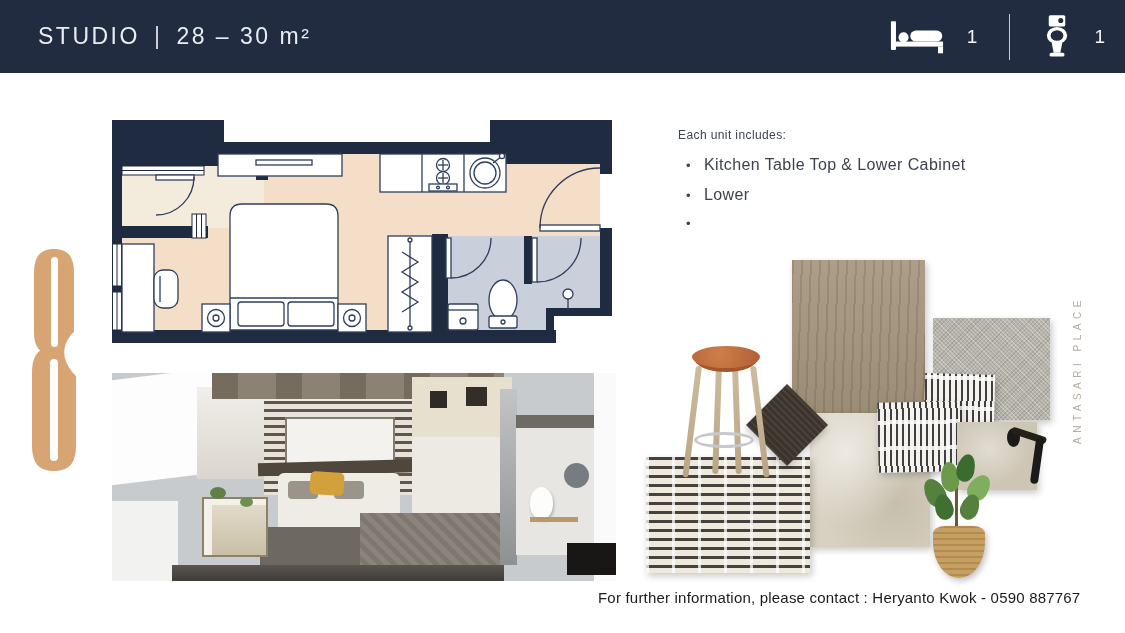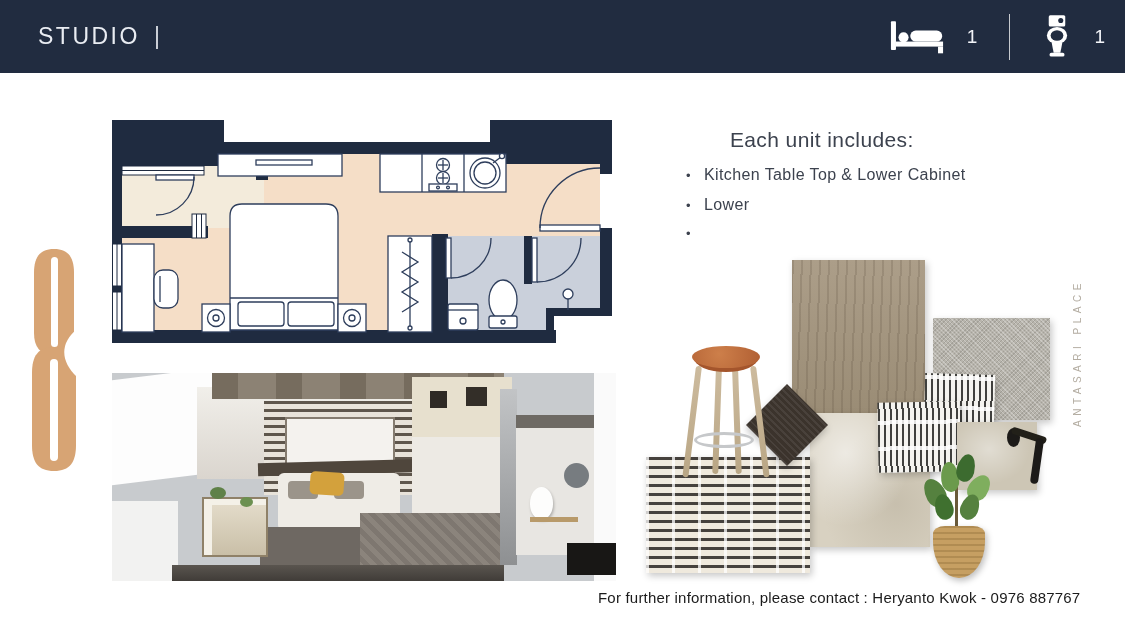--- a/index.html
+++ b/index.html
@@ -2,21 +2,21 @@
 <html style="--header-bg: #212C40; --header-text: #E9ECF2; --wall: #1F2B40; --floor: #F5DEC7; --foyer: #F3EBDB; --wet: #CAD0DB; --logo: #D7A474; --watermark: #B3ACA1; --text: #3C424E; --contact: #1B1B1B;"><head>
 <meta charset="utf-8">
 <style>
   :root{
     --header-bg:#212C40; --header-text:#E9ECF2; --wall:#1F2B40; --floor:#F5DEC7;
     --foyer:#F3EBDB; --wet:#CAD0DB; --logo:#D7A474; --watermark:#B3ACA1;
     --text:#3C424E; --contact:#1B1B1B;
   }
   *{margin:0;padding:0;box-sizing:border-box;}
   body{background:#888;font-family:"Liberation Sans",sans-serif;}
-  .slide{position:relative;width:1125px;height:633px;background:#fff;overflow:hidden;margin:0 auto;text-align:center;}
+  .slide{position:relative;width:1125px;height:633px;background:#fff;overflow:hidden;margin:0 auto;}
 
   
   .topbar{position:absolute;left:0;top:0;width:1125px;height:73px;background:var(--header-bg);}
   .title{position:absolute;left:38px;top:0;height:73px;display:flex;align-items:center;gap:14px;
          color:var(--header-text);font-size:23px;letter-spacing:2.5px;font-weight:400;}
   .title .sep{font-weight:300;opacity:.9;}
   .stats{position:absolute;right:20px;top:0;height:73px;display:flex;align-items:center;gap:18px;color:#fff;}
   .stat{display:flex;align-items:center;gap:22px;}
   .stat-val{font-size:19px;color:#F2F4F8;}
   .vline{width:1px;height:46px;background:rgba(255,255,255,.75);margin:0 14px;}
@@ -31,21 +31,21 @@
   .plan .foyer{fill:var(--foyer);}
   .plan .wet{fill:var(--wet);}
   .plan .win rect{fill:#fff;stroke:var(--wall);stroke-width:1;}
   .plan .win line{stroke:var(--wall);stroke-width:1;}
   .plan .fx rect,.plan .fx circle,.plan .fx ellipse,.plan .fx path.s{fill:#fff;stroke:#2E3E5C;stroke-width:1.3;}
   .plan .fx line,.plan .fx polyline,.plan .fx path.o{fill:none;stroke:#2E3E5C;stroke-width:1.3;}
   .plan .dot{fill:#2E3E5C;stroke:none;}
 
   
   .includes{position:absolute;left:678px;top:128px;color:var(--text);}
-  .includes h2{font-size:21px;font-weight:400;letter-spacing:.4px;margin-bottom:14px;}
+  .includes h2{font-size:12px;font-weight:400;letter-spacing:.4px;margin-bottom:14px;}
   .inc-item{display:flex;align-items:baseline;gap:13px;margin:0 0 12px 8px;font-size:16px;letter-spacing:.4px;}
   .blt{font-size:13px;}
 
   
   .render{position:absolute;left:112px;top:373px;width:504px;height:208px;background:#C8CBCE;overflow:hidden;}
   .render div{position:absolute;}
   .rz-skyL{left:0;top:0;width:118px;height:105px;background:#FDFDFD;transform:skewY(-7deg);}
   .rz-skyL2{left:0;top:128px;width:66px;height:80px;background:#F2F2F1;}
   .rz-wallback{left:85px;top:14px;width:312px;height:92px;background:linear-gradient(180deg,#F1EFEA,#DAD5CE);}
   .rz-ceil{left:100px;top:0;width:292px;height:26px;background:repeating-linear-gradient(90deg,#766C5E 0 26px,#8C8274 26px 64px);}
@@ -135,20 +135,21 @@
 </style>
 </head>
 <body>
 
 <div class="slide">
 
   <header class="topbar">
     <div class="title">
       <span>STUDIO</span>
       <span class="sep">|</span>
+      <span>28 – 30 m²</span>
     </div>
     <div class="stats">
       <div class="stat">
         <svg width="56" height="37" viewBox="0 0 66 44" fill="#fff">
           <rect x="2" y="4" width="6" height="34" rx="1"></rect>
           <circle cx="17" cy="23" r="6"></circle>
           <rect x="25" y="15" width="38" height="13" rx="6.5"></rect>
           <rect x="8" y="28" width="56" height="6"></rect>
           <rect x="58" y="34" width="6" height="8"></rect>
         </svg>
@@ -342,15 +343,15 @@
       <div class="leaf lf3"></div>
       <div class="leaf lf4"></div>
       <div class="leaf lf5"></div>
       <div class="leaf lf6"></div>
       <div class="pot"></div>
     </div>
   </div>
 
   <div class="watermark">ANTASARI PLACE</div>
 
-  <p class="contact">For further information, please contact : Heryanto Kwok - 0976 887767</p>
+  <p class="contact">For further information, please contact : Heryanto Kwok - 0590 887767</p>
 
 </div>
 
 </body></html>

